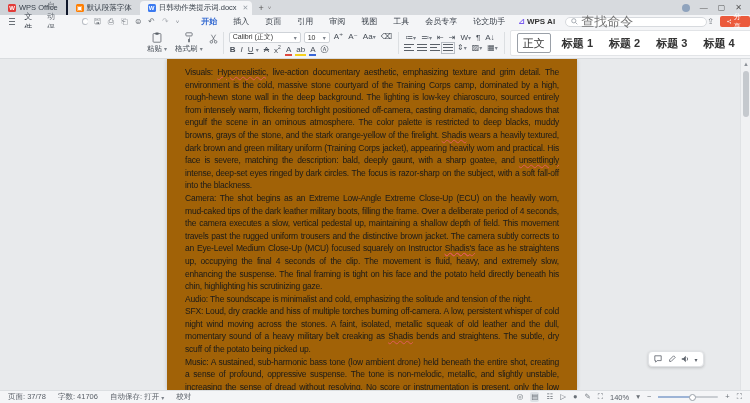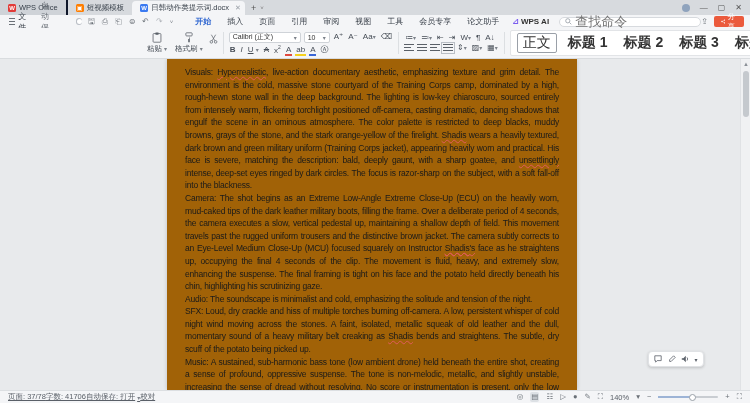--- a/index.html
+++ b/index.html
@@ -19,21 +19,21 @@
   .tb-plus { display:flex; align-items:center; gap:4px; color:#555; padding:0 6px; font-size:9px; }
   .tb-spacer { flex:1; }
   .win-ctrls { display:flex; align-items:center; gap:10px; padding:0 8px; color:#555; font-size:8px; }
   .win-ctrls span { line-height:1; }
 
   
   .menurow { position:absolute; left:0; top:15px; width:750px; height:13px;
     background:#f4f5f7; display:flex; align-items:center; font-size:8px; color:#3c434c; }
   .mr-left { display:flex; align-items:center; gap:5px; padding-left:6px; }
   .hamb { width:9px; height:7px; background:repeating-linear-gradient(#6a7077 0 1px, transparent 1px 3px); }
-  .file-btn { display:flex; align-items:center; gap:3px; padding:0 3px; }
+  .file-btn { display:flex; align-items:center; gap:9px; padding:0 3px; }
   .autosave { display:flex; align-items:center; gap:20px; color:#6a7077; margin-left:4px; }
   .toggle { width:13px; height:7px; border-radius:4px; background:#b9bec5; position:relative; }
   .toggle::after { content:""; position:absolute; left:1px; top:1px; width:5px; height:5px; border-radius:50%; background:#fff; }
   .qa-ico { color:#6a7077; font-size:8px; padding:0 1px; }
   .ribbon-tabs { display:flex; align-items:center; gap:2px; margin-left:14px; }
   .rtab { padding:1px 7px; color:#3c434c; white-space:nowrap; }
   .rtab.active { color:#2f66d0; font-weight:bold; position:relative; }
   .rtab.active::after { content:""; position:absolute; left:7px; right:7px; bottom:-2px; height:2px; background:#2f66d0; }
   .wps-ai { display:flex; align-items:center; gap:2px; font-weight:bold; color:#333; padding:0 6px; white-space:nowrap; }
   .ai-mark { color:#7a5cf0; font-weight:bold; }
@@ -66,21 +66,21 @@
   .color-a { position:relative; padding:0 1px; font-size:8px; line-height:1; }
   .color-a::after { content:""; position:absolute; left:0; right:0; bottom:-2px; height:2px; }
   .c-red::after { background:#e04a3f; } .c-yellow::after { background:#f5d11e; } .c-blue::after { background:#3a66d6; }
   .lines-ico { width:10px; height:8px; background:repeating-linear-gradient(#5a6068 0 1px, transparent 1px 3px); }
   .lines-ico.short { background:
     linear-gradient(#5a6068 0 0) 0 0/10px 1px no-repeat,
     linear-gradient(#5a6068 0 0) 0 3px/7px 1px no-repeat,
     linear-gradient(#5a6068 0 0) 0 6px/10px 1px no-repeat; }
   .style-gallery { display:flex; align-items:stretch; gap:6px; background:#fff; border:1px solid #e2e4e7;
     border-radius:2px; padding:2px 6px; height:26px; }
-  .style-item { display:flex; align-items:center; font-size:14px; color:#333; padding:0 5px; white-space:nowrap; }
+  .style-item { display:flex; align-items:center; font-size:11px; color:#333; padding:0 5px; white-space:nowrap; }
   .style-item.active { border:1px solid #9aa0a8; border-radius:2px; background:#fff; }
   .style-item.h1 { font-weight:bold; }
   .svg-ico { display:inline-flex; }
 
   
   .workspace { position:absolute; left:0; top:59px; width:750px; height:331px; background:#e8eaec; overflow:hidden; }
   .page { position:absolute; left:167px; top:0; width:410px; height:331px; background:#a16207;
     box-shadow:0 0 4px rgba(0,0,0,.18); padding:7px 18px 0 18px; overflow:hidden; }
   .para { font-size:8.5px; letter-spacing:-0.2px; line-height:12.6px; color:#1a1a1a;
     text-align:justify; word-spacing:0.2px; }
@@ -90,21 +90,21 @@
     border:1px solid #e0e2e5; border-radius:4px; box-shadow:0 1px 3px rgba(0,0,0,.18);
     display:flex; align-items:center; justify-content:space-evenly; color:#5a6068; }
 
   .vscroll { position:absolute; right:0; top:0; width:10px; height:331px; background:#f0f1f3; border-left:1px solid #e0e2e5; }
   .vscroll .arr { position:absolute; left:2px; top:2px; font-size:6px; color:#8a9097; }
   .vscroll .thumb { position:absolute; left:2px; top:12px; width:6px; height:46px; border-radius:3px; background:#c5c9ce; }
 
   
   .statusbar { position:absolute; left:0; top:390px; width:750px; height:13px; background:#f4f5f7;
     border-top:1px solid #dcdfe2; display:flex; align-items:center; font-size:7.5px; color:#5a6068; }
-  .sb-left { display:flex; align-items:center; padding-left:8px;text-decoration:underline; }
+  .sb-left { display:flex; align-items:center; gap:12px; padding-left:8px; }
   .sb-item { display:flex; align-items:center; gap:2px; white-space:nowrap; }
   .sb-spacer { flex:1; }
   .sb-right { display:flex; align-items:center; gap:7px; padding-right:8px; }
   .sb-ico { font-size:7.5px; color:#6a7077; line-height:1; }
   .sb-ico.active { background:#dde1e5; border-radius:2px; padding:1px; }
   .zoom-track { position:relative; width:60px; height:2px; background:#c9cdd2; border-radius:1px; }
   .zoom-fill { position:absolute; left:0; top:0; height:2px; width:34px; background:#9db4d6; }
   .zoom-thumb { position:absolute; left:31px; top:-2.5px; width:7px; height:7px; border-radius:50%;
     background:#fff; border:1px solid #9aa0a8; }
 </style>
@@ -113,21 +113,21 @@
 
 <div class="app">
 
   <div class="titlebar">
     <div class="tb-tab home">
       <span class="tb-ico" style="background:#e23c39;">W</span>
       <span>WPS Office</span>
     </div>
     <div class="tb-tab">
       <span class="tb-ico" style="background:#ff7e00;">▣</span>
-      <span>短视频模板</span>
+      <span>默认段落字体</span>
     </div>
     <div class="tb-tab doc-active">
       <span class="tb-ico" style="background:#3b7af0;">W</span>
       <span>日韩动作类提示词.docx</span>
       <span class="tb-close">✕</span>
     </div>
     <div class="tb-plus">
       <span>+</span>
       <span style="font-size:6px;color:#777;">˅</span>
     </div>

